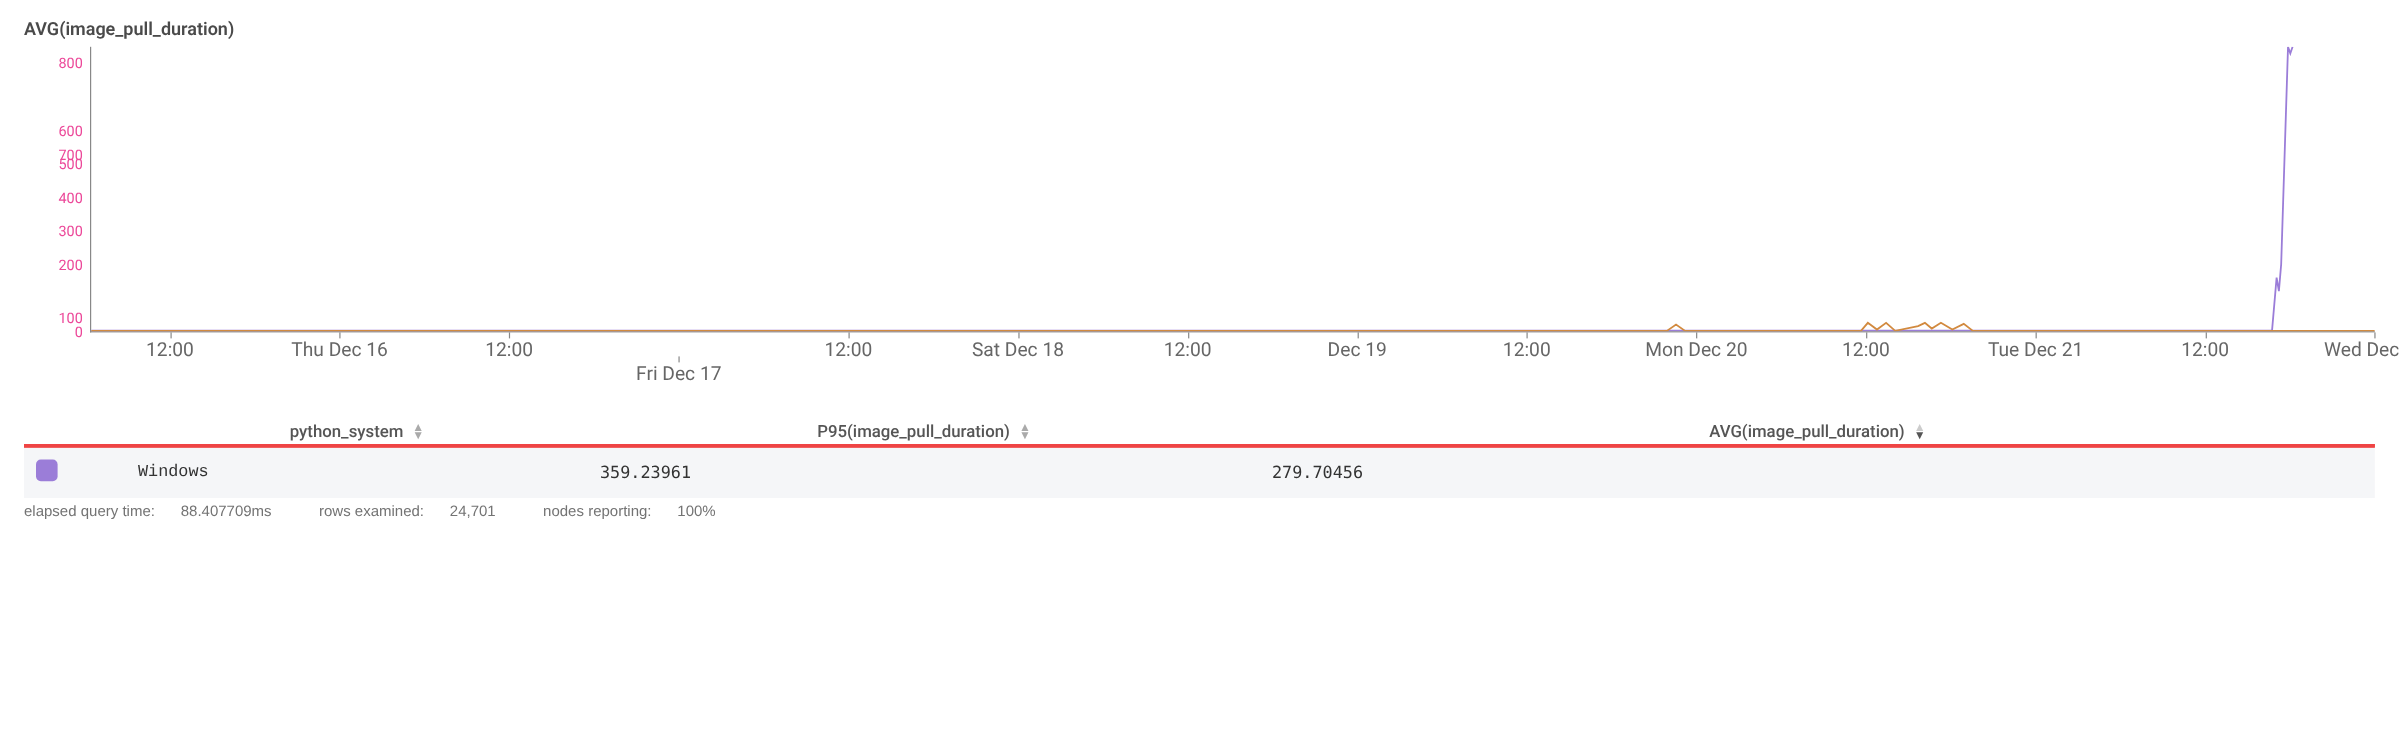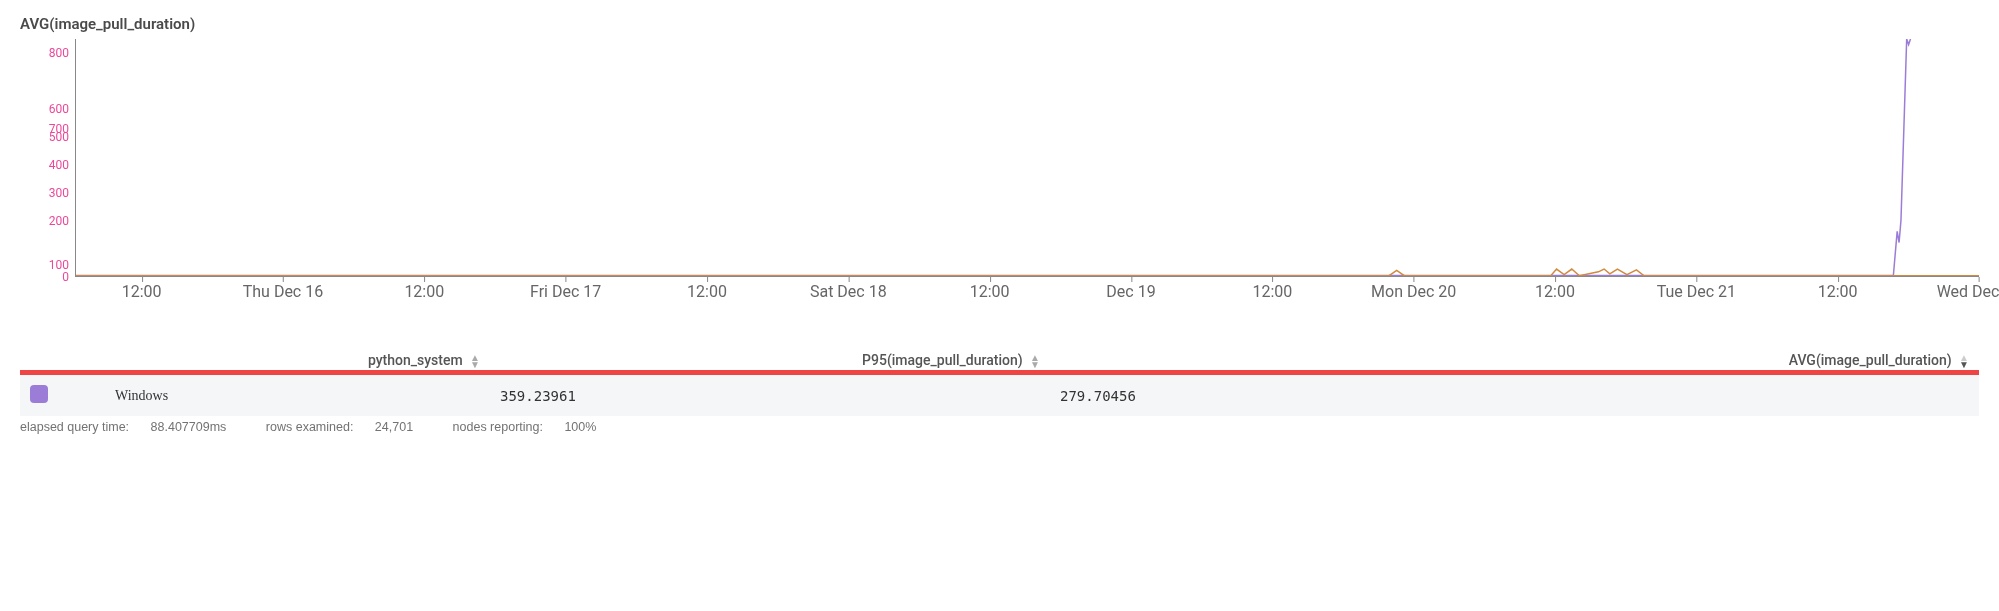--- a/index.html
+++ b/index.html
@@ -70,35 +70,35 @@
     height: 5px;
     background: #888;
   }
   
   .data-table {
     width: 100%;
     border-collapse: collapse;
     margin-top: 35px;
   }
   .data-table th {
-    text-align: right;
+    text-align: center;
     font-weight: 500;
     font-size: 14px;
     color: #555;
     padding: 8px 10px 2px 10px;
-    border-bottom: 5px solid #ef4444;
+    border-bottom: 3px solid #ef4444;
   }
   .data-table td {
     padding: 10px 10px;
     font-size: 14px;
     color: #333;
     font-family: ui-monospace, SFMono-Regular, Menlo, Consolas, monospace;
   }
   .data-table td.system-name {
-    font-family: Liberation Serif, serif;
+    font-family: Liberation Mono, monospace;
   }
   .swatch-cell { width: 40px; }
   .swatch {
     width: 18px; height: 18px;
     border-radius: 4px;
     display: inline-block;
   }
   .row-alt { background: #f5f6f8; }
   .sort-icon {
     display: inline-block;
@@ -140,21 +140,21 @@
   <div class="plot">
     <svg id="plot-svg" viewBox="0 0 1000 238" preserveAspectRatio="none">
         <polyline points="0.00,237.44 955.00,237.44 957.00,193.20 958.00,204.40 959.00,182.00 962.00,0.00 963.00,5.60 964.00,0.00" fill="none" stroke="#9b7dd8" stroke-width="1.5" vector-effect="non-scaling-stroke"></polyline>
         <polyline points="0.00,237.72 690.00,237.72 694.00,232.40 698.00,237.72 775.00,237.72 778.00,231.00 782.00,236.60 786.00,231.00 790.00,237.72 800.00,233.80 803.00,231.00 806.00,235.76 810.00,231.00 815.00,236.60 820.00,231.84 824.00,237.72 1000.00,237.72" fill="none" stroke="#d28a3f" stroke-width="1.5" vector-effect="non-scaling-stroke"></polyline>
       </svg>
   </div>
   <div class="x-axis" id="x-axis">
       <div class="x-tick" style="left: 3.5%;">12:00</div>
       <div class="x-tick" style="left: 10.9231%;">Thu Dec 16</div>
       <div class="x-tick" style="left: 18.3462%;">12:00</div>
-      <div class="x-tick" style="left: 25.7692%;">Fri Dec 17</div>
+      <div class="x-tick" style="left: 25.7692%; margin-top: 20px;">Fri Dec 17</div>
       <div class="x-tick" style="left: 33.1923%;">12:00</div>
       <div class="x-tick" style="left: 40.6154%;">Sat Dec 18</div>
       <div class="x-tick" style="left: 48.0385%;">12:00</div>
       <div class="x-tick" style="left: 55.4615%;">Dec 19</div>
       <div class="x-tick" style="left: 62.8846%;">12:00</div>
       <div class="x-tick" style="left: 70.3077%;">Mon Dec 20</div>
       <div class="x-tick" style="left: 77.7308%;">12:00</div>
       <div class="x-tick" style="left: 85.1538%;">Tue Dec 21</div>
       <div class="x-tick" style="left: 92.5769%;">12:00</div>
       <div class="x-tick" style="left: 100%;">Wed Dec 22</div>

